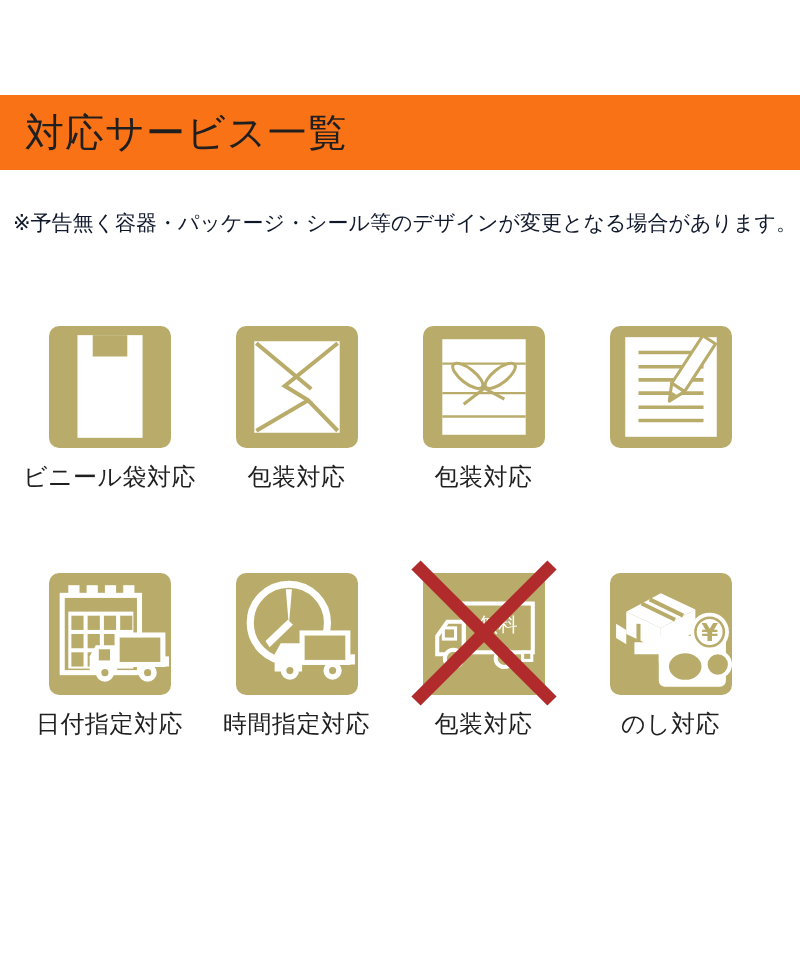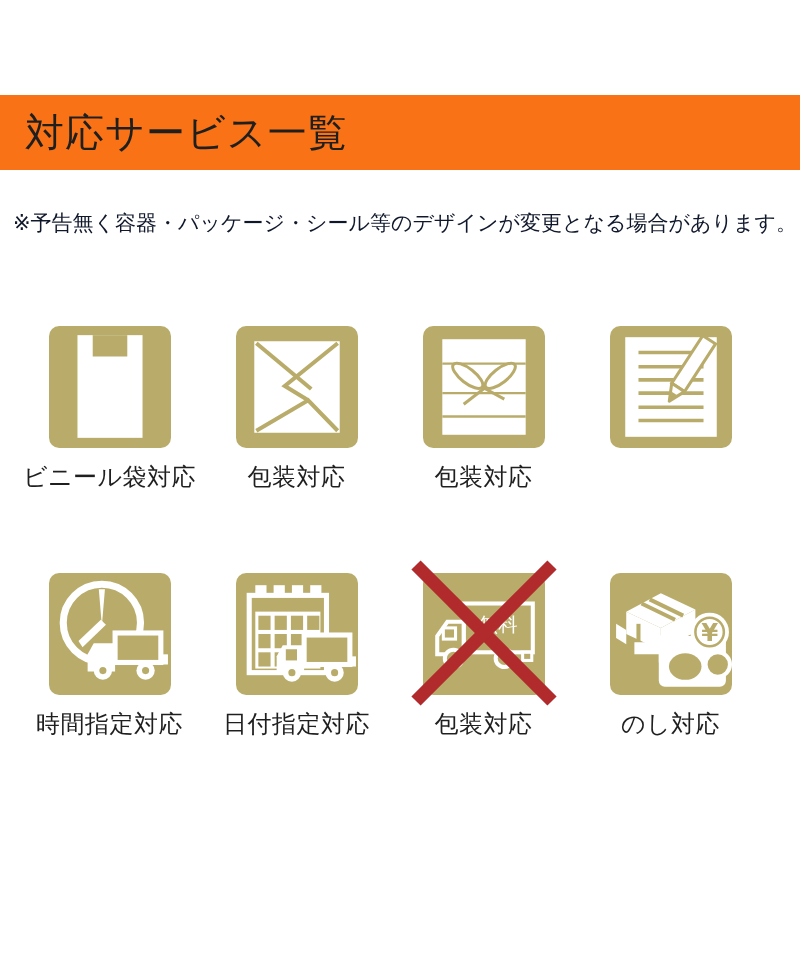--- a/index.html
+++ b/index.html
@@ -144,39 +144,20 @@
             <polygon points="-7.5,22 7.5,22 0,38" fill="#ffffff" stroke="#b9ac6b" stroke-width="3" stroke-linejoin="round"></polygon>
             <polygon points="-3,29 3,29 0,38" fill="#b9ac6b"></polygon>
           </g>
         </svg>
       </div>
     </div>
 
   </div>
 
   <div class="grid row2">
-
-    <div class="cell">
-      <div class="icon-wrap">
-        <svg class="icon" width="122" height="122" viewBox="0 0 120 120">
-          <rect x="0" y="0" width="120" height="120" rx="10" fill="#b9ac6b"></rect>
-          <circle cx="52" cy="49" r="38" stroke="#ffffff" stroke-width="7" fill="none"></circle>
-          <polygon points="49,16 55,16 52,52" fill="#ffffff"></polygon>
-          <polygon points="51,46 56,51 33,73 29,67" fill="#ffffff"></polygon>
-          <rect x="110" y="80" width="7" height="10" fill="#ffffff"></rect>
-          <rect x="65" y="59" width="45" height="29" fill="#b9ac6b" stroke="#ffffff" stroke-width="5"></rect>
-          <polygon points="44,69 65,69 65,97 38,97 38,80" fill="#ffffff"></polygon>
-          <circle cx="53" cy="96" r="9" fill="#ffffff"></circle>
-          <circle cx="53" cy="96" r="3.5" fill="#b9ac6b"></circle>
-          <circle cx="95" cy="96" r="9" fill="#ffffff"></circle>
-          <circle cx="95" cy="96" r="3.5" fill="#b9ac6b"></circle>
-        </svg>
-      </div>
-      <div class="svc-label">時間指定対応</div>
-    </div>
 
     <div class="cell">
       <div class="icon-wrap">
         <svg class="icon" width="122" height="122" viewBox="0 0 120 120">
           <rect x="0" y="0" width="120" height="120" rx="10" fill="#b9ac6b"></rect>
           <rect x="19" y="12" width="11" height="16" fill="#ffffff"></rect>
           <rect x="37" y="12" width="11" height="16" fill="#ffffff"></rect>
           <rect x="55" y="12" width="11" height="16" fill="#ffffff"></rect>
           <rect x="73" y="12" width="11" height="16" fill="#ffffff"></rect>
           <rect x="13" y="22" width="76" height="76" fill="#b9ac6b" stroke="#ffffff" stroke-width="5"></rect>
@@ -205,20 +186,39 @@
           <circle cx="97" cy="98" r="3.5" fill="#b9ac6b"></circle>
         </svg>
       </div>
       <div class="svc-label">日付指定対応</div>
     </div>
 
     <div class="cell">
       <div class="icon-wrap">
         <svg class="icon" width="122" height="122" viewBox="0 0 120 120">
           <rect x="0" y="0" width="120" height="120" rx="10" fill="#b9ac6b"></rect>
+          <circle cx="52" cy="49" r="38" stroke="#ffffff" stroke-width="7" fill="none"></circle>
+          <polygon points="49,16 55,16 52,52" fill="#ffffff"></polygon>
+          <polygon points="51,46 56,51 33,73 29,67" fill="#ffffff"></polygon>
+          <rect x="110" y="80" width="7" height="10" fill="#ffffff"></rect>
+          <rect x="65" y="59" width="45" height="29" fill="#b9ac6b" stroke="#ffffff" stroke-width="5"></rect>
+          <polygon points="44,69 65,69 65,97 38,97 38,80" fill="#ffffff"></polygon>
+          <circle cx="53" cy="96" r="9" fill="#ffffff"></circle>
+          <circle cx="53" cy="96" r="3.5" fill="#b9ac6b"></circle>
+          <circle cx="95" cy="96" r="9" fill="#ffffff"></circle>
+          <circle cx="95" cy="96" r="3.5" fill="#b9ac6b"></circle>
+        </svg>
+      </div>
+      <div class="svc-label">時間指定対応</div>
+    </div>
+
+    <div class="cell">
+      <div class="icon-wrap">
+        <svg class="icon" width="122" height="122" viewBox="0 0 120 120">
+          <rect x="0" y="0" width="120" height="120" rx="10" fill="#b9ac6b"></rect>
           <rect x="40" y="30" width="68" height="48" fill="#b9ac6b" stroke="#ffffff" stroke-width="4"></rect>
           <text x="74" y="57" font-size="19" fill="#ffffff" text-anchor="middle" font-family="'DejaVu Sans', sans-serif">無料</text>
           <polygon points="40,48 24,48 14,62 14,80 40,80" fill="#b9ac6b" stroke="#ffffff" stroke-width="4"></polygon>
           <rect x="20" y="54" width="12" height="11" fill="#b9ac6b" stroke="#ffffff" stroke-width="3"></rect>
           <rect x="98" y="78" width="9" height="8" fill="#b9ac6b" stroke="#ffffff" stroke-width="3"></rect>
           <circle cx="30" cy="84" r="8.5" fill="#b9ac6b" stroke="#ffffff" stroke-width="4"></circle>
           <circle cx="80" cy="84" r="8.5" fill="#b9ac6b" stroke="#ffffff" stroke-width="4"></circle>
         </svg>
         <svg class="cross-overlay" width="152" height="152" viewBox="0 0 152 152">
           <line x1="8" y1="8" x2="144" y2="144" stroke="#b12a2c" stroke-width="13"></line>

